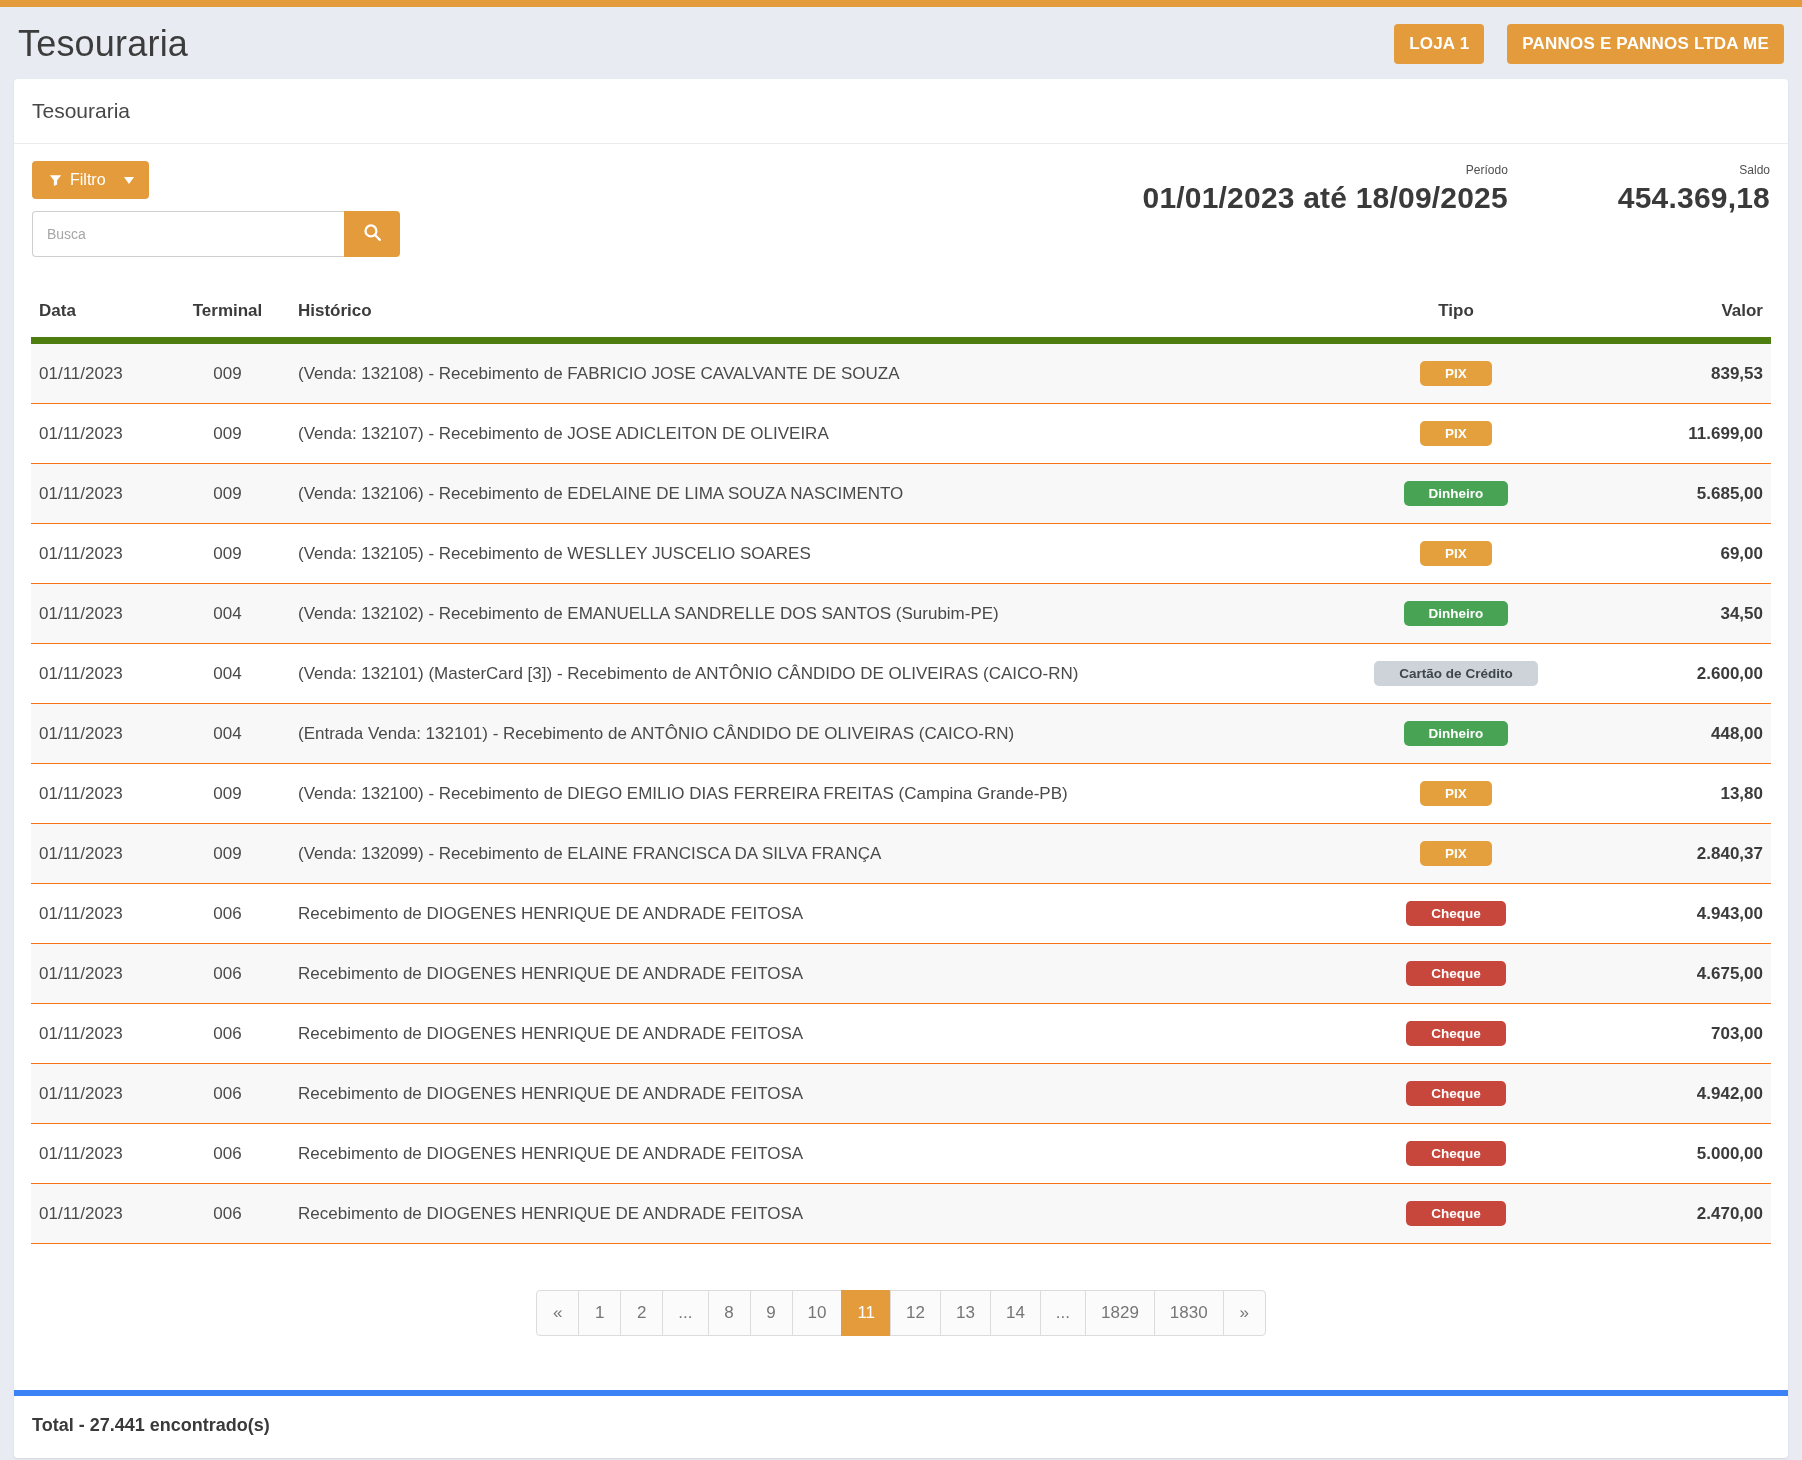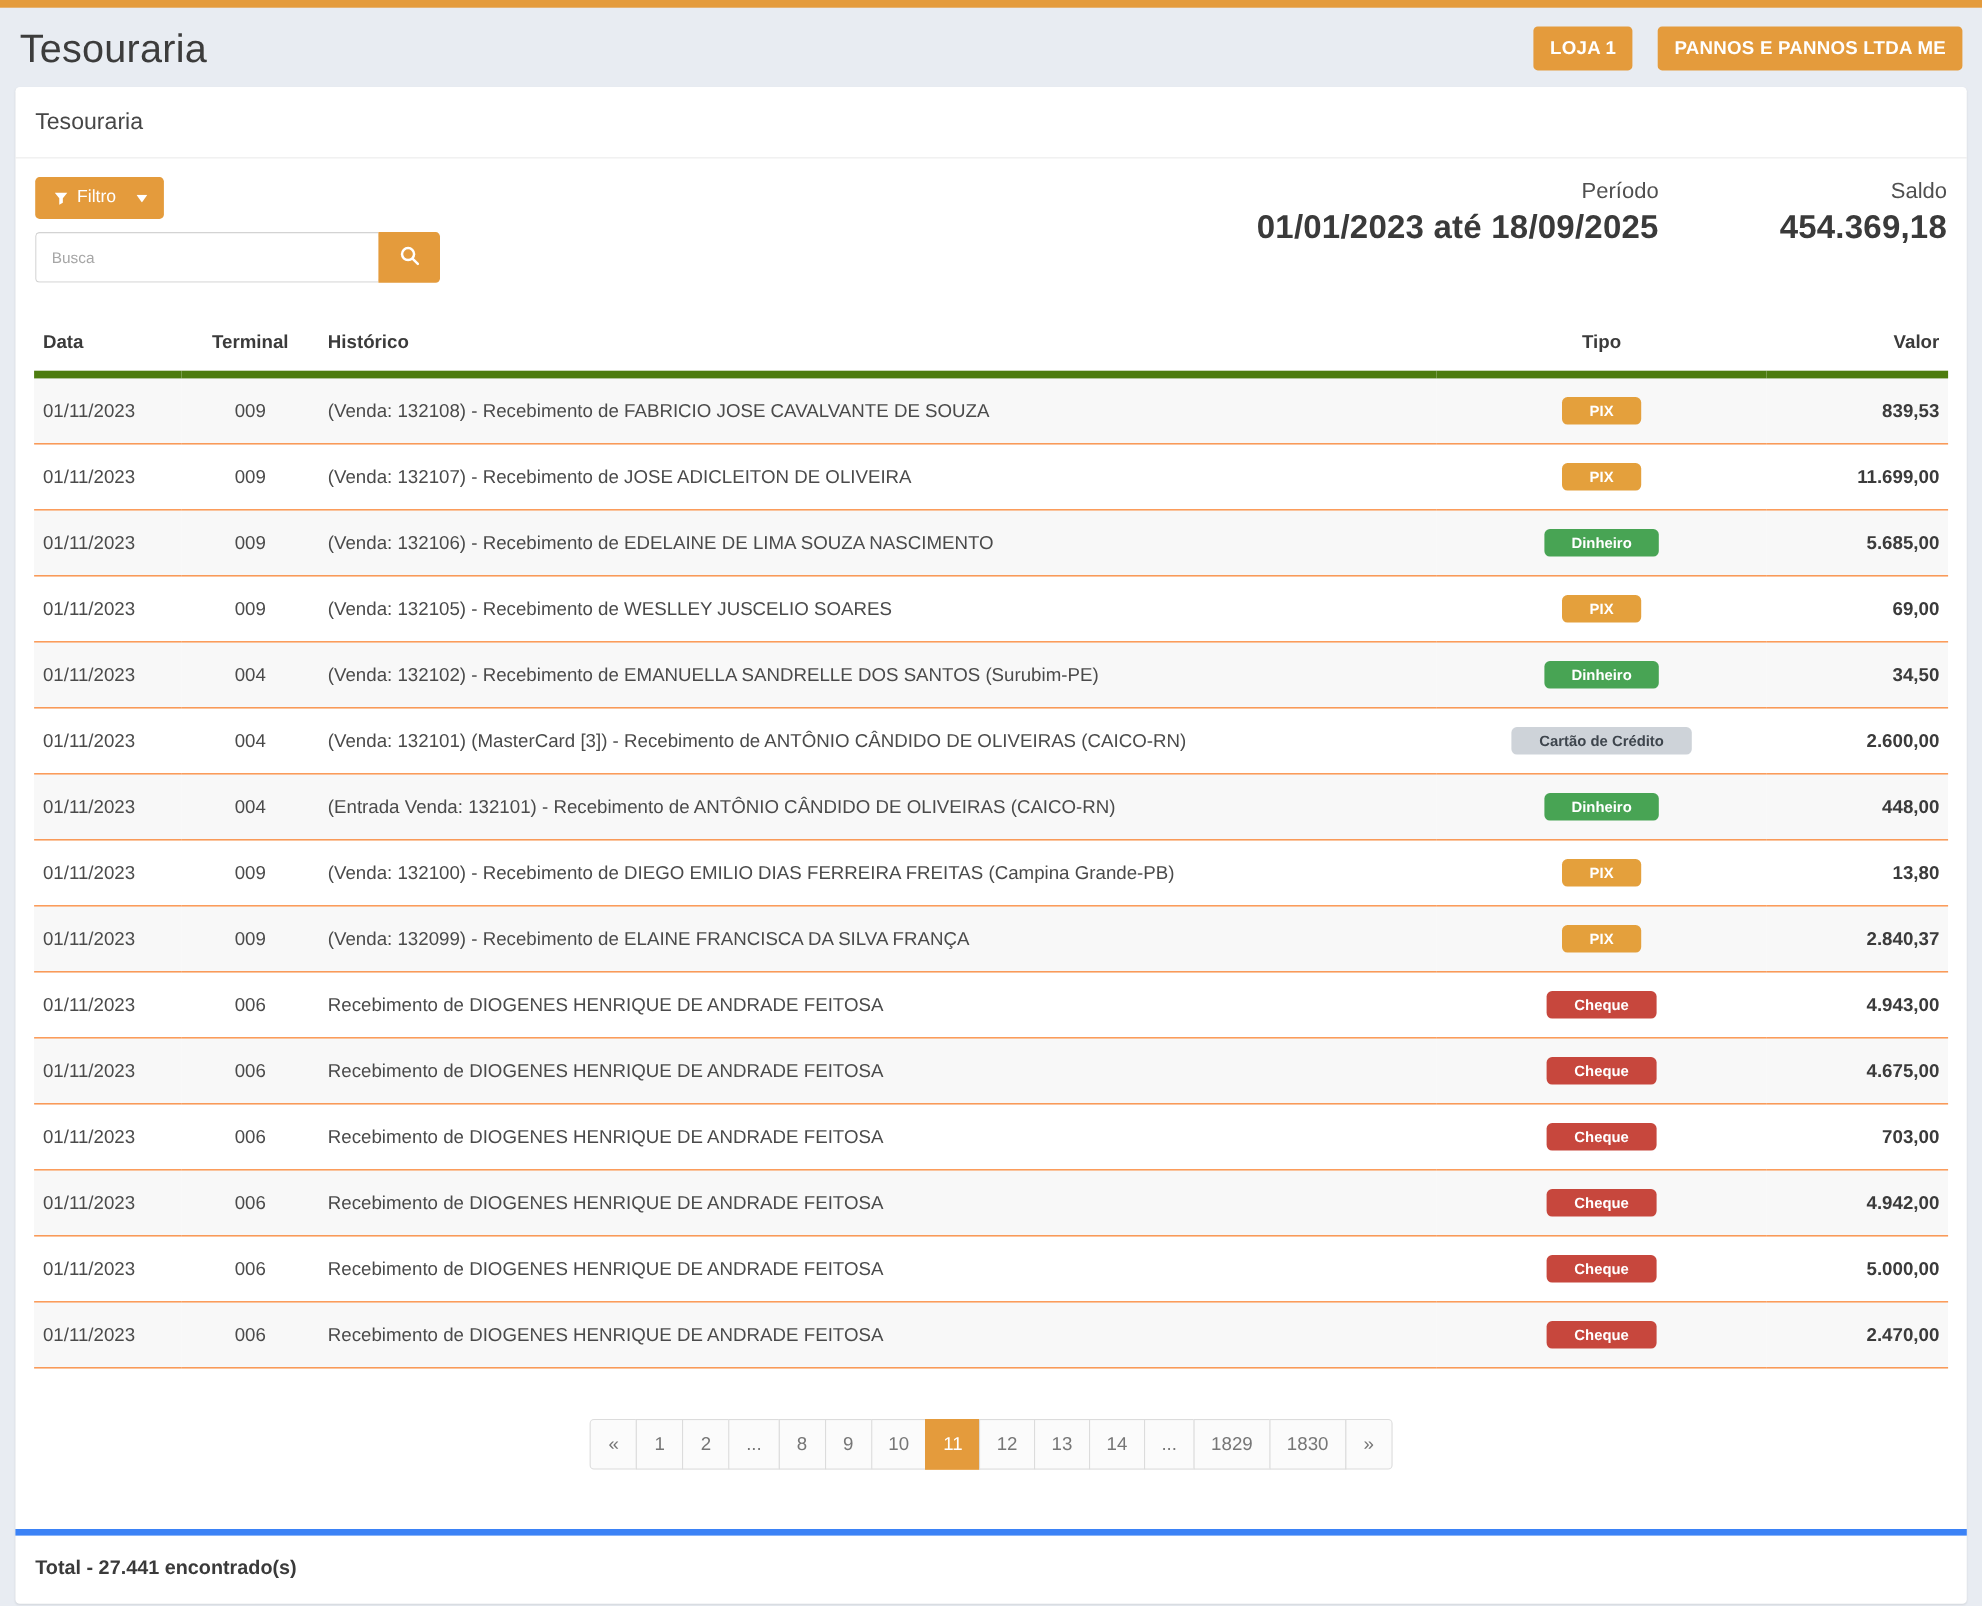--- a/index.html
+++ b/index.html
@@ -58,21 +58,21 @@
     font-size: 14px; color: #444; outline: none;
   }
   .search-input::placeholder { color: #a6a6a6; }
   .search-btn {
     width: 56px; height: 46px; background: #e49b3c; border: none; cursor: pointer;
     border-radius: 0 4px 4px 0; display: flex; align-items: center; justify-content: center;
   }
 
   .controls-right { display: flex; gap: 110px; padding-top: 2px; }
   .stat-block { text-align: right; }
-  .stat-label { font-size: 20px; color: #4f4f4f; margin-bottom: 4px; }
+  .stat-label { font-size: 12px; color: #4f4f4f; margin-bottom: 4px; }
   .stat-value { font-size: 30px; font-weight: 700; color: #3a3a3a; letter-spacing: 0.2px; }
 
   
   .table-wrap { padding: 0 17px; }
   table { width: 100%; border-collapse: collapse; }
   th {
     font-size: 17px; font-weight: 700; color: #3b3b3b; text-align: left;
     padding: 14px 8px 16px 8px; border-bottom: 7px solid #4d7c0f;
   }
   th.col-terminal { text-align: center; width: 125px; }

